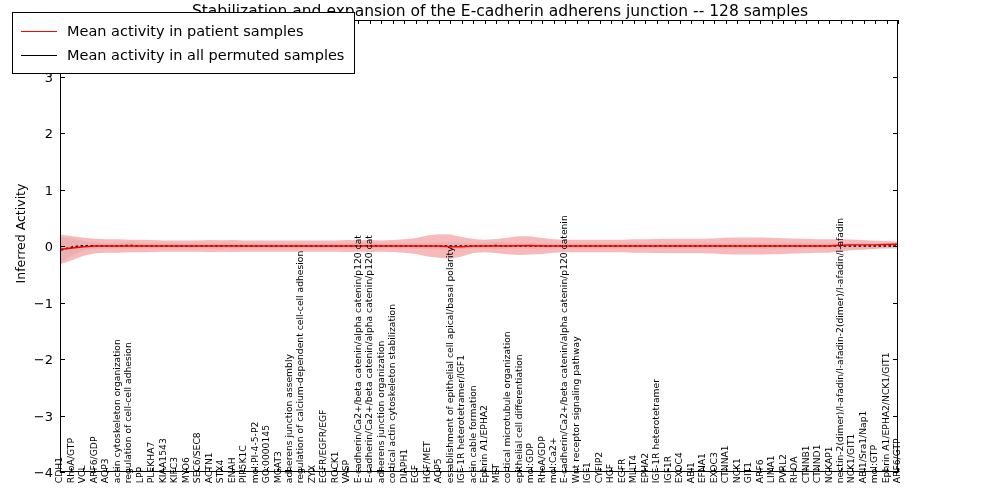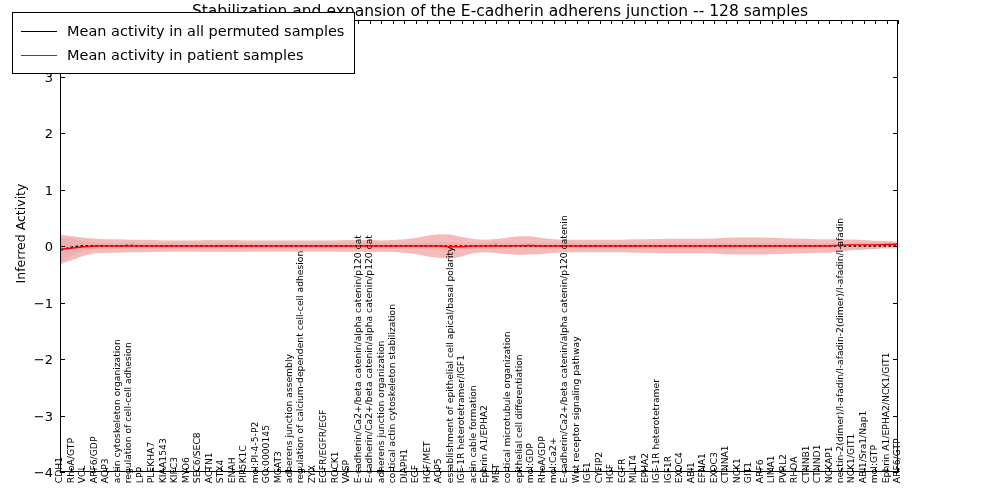--- a/index.html
+++ b/index.html
@@ -333,22 +333,22 @@
       <div class="xtl" style="left: 818.441px; top: 454px;">mol:GTP</div>
       <div class="xtl" style="left: 829.921px; top: 454px;">Ephrin A1/EPHA2/NCK1/GIT1</div>
       <div class="xtl" style="left: 841.4px; top: 454px;">ARF6/GTP</div>
     </div>
 
   <div id="ylabel">Inferred Activity</div>
   <div id="xlabel">Cellular Entities</div>
 
   <div id="legend">
     <div class="legrow">
+      <span class="legline red"></span>
+      <span class="legtext">Mean activity in patient samples</span>
+    </div>
+    <div class="legrow">
       <span class="legline"></span>
       <span class="legtext">Mean activity in all permuted samples</span>
     </div>
-    <div class="legrow">
-      <span class="legline red"></span>
-      <span class="legtext">Mean activity in patient samples</span>
-    </div>
   </div>
 
 </div>
 
 </body></html>

